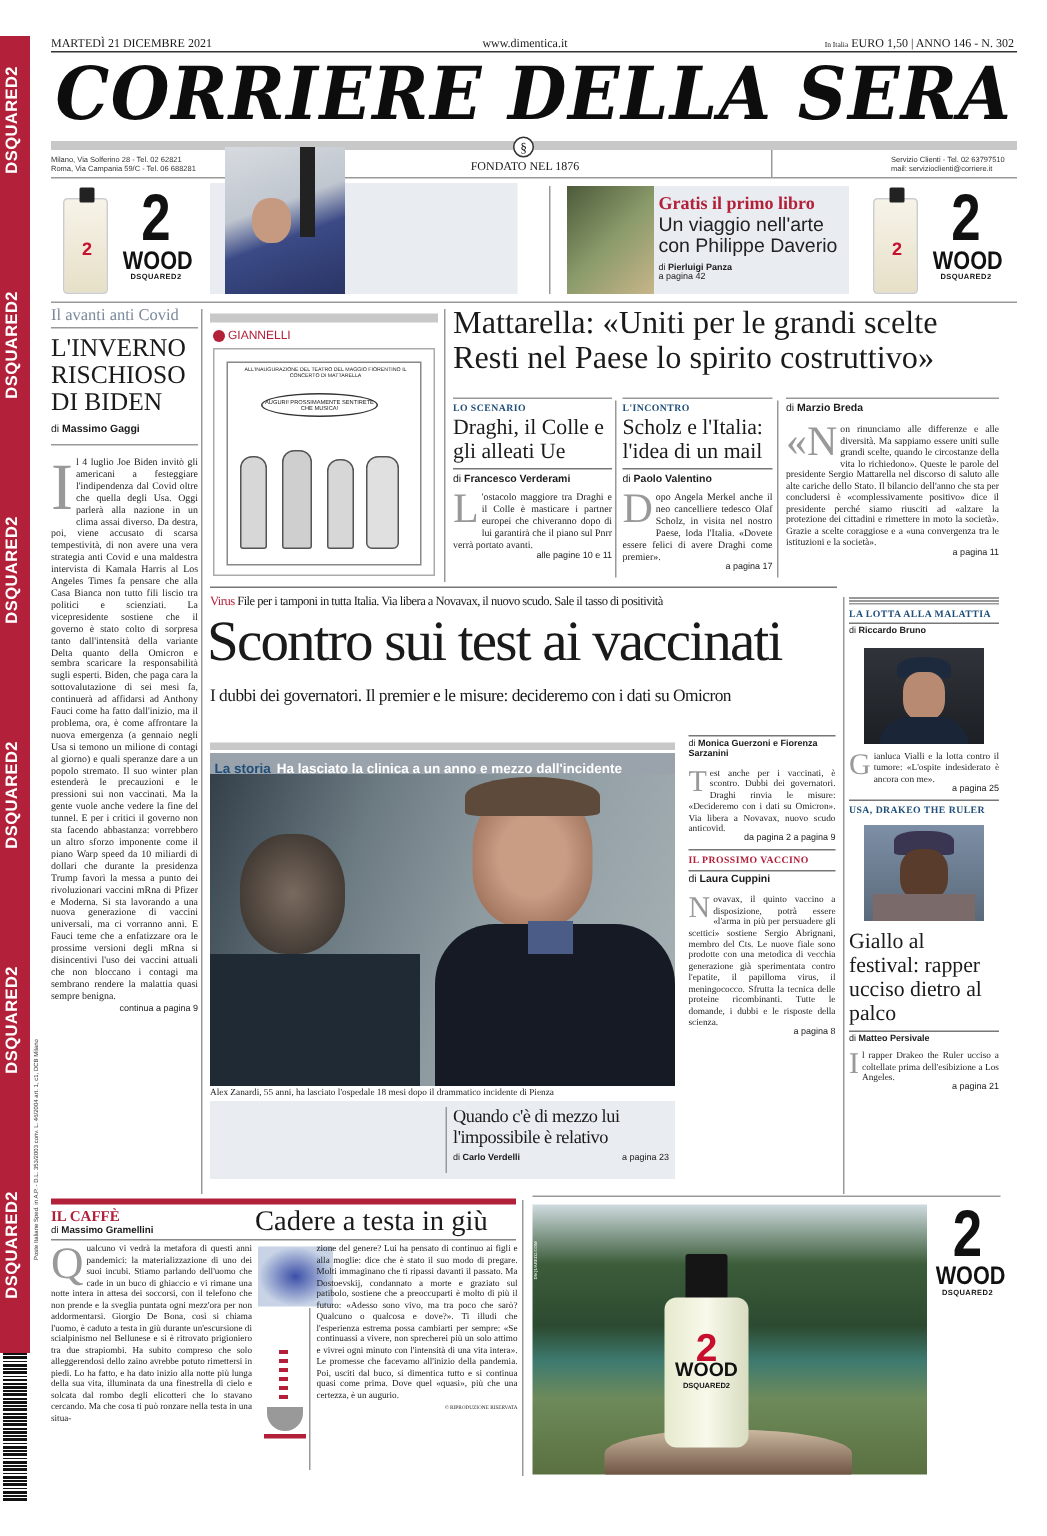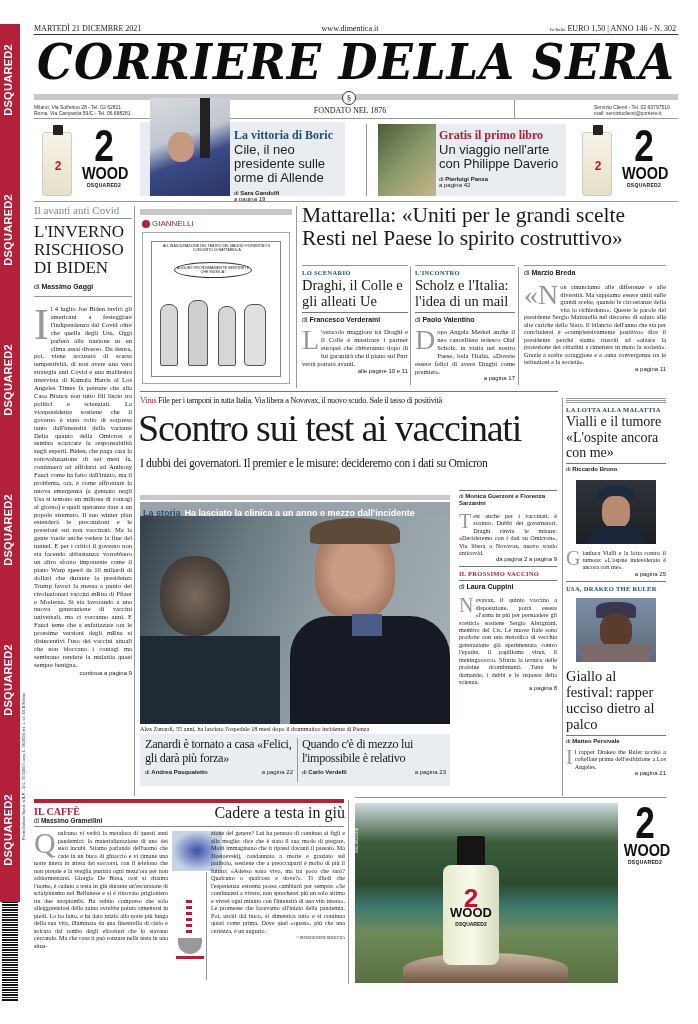--- a/index.html
+++ b/index.html
@@ -106,26 +106,20 @@
     <span class="wood">WOOD</span>
     <span class="dsq">DSQUARED2</span>
   </div>
 </div>
 
 <div class="abs promo" style="left:140px;top:122px;width:205px;height:74px">
   <div class="abs photo" style="left:10px;top:-24px;width:80px;height:98px;background:linear-gradient(160deg,#d7dbe0 0%,#c0c6cf 40%,#3b4a86 60%,#2a3565 100%)">
     <div class="abs" style="left:18px;top:34px;width:26px;height:30px;border-radius:45%;background:#c59a80"></div>
     <div class="abs" style="left:50px;top:0;width:10px;height:60px;background:#222"></div>
   </div>
-  <div class="abs" style="left:94px;top:6px;width:110px">
-    <div class="kick serif">La vittoria di Boric</div>
-    <div class="title">Cile, il neo presidente sulle orme di Allende</div>
-    <div class="byline" style="margin-top:5px;font-size:6px"><span>di</span> <b>Sara Gandolfi</b></div>
-    <div class="pref">a pagina 19</div>
-  </div>
 </div>
 <div class="abs vrule" style="left:366px;top:124px;height:72px"></div>
 
 <div class="abs" style="left:378px;top:124px;width:58px;height:72px;background:linear-gradient(135deg,#4d5a3a,#8a9a6a 50%,#c7b58a)"></div>
 <div class="abs promo" style="left:436px;top:124px;width:130px;height:72px">
   <div class="abs" style="left:3px;top:4px;width:125px">
     <div class="kick red serif">Gratis il primo libro</div>
     <div class="title">Un viaggio nell'arte con Philippe Daverio</div>
     <div class="byline" style="margin-top:5px;font-size:6px"><span>di</span> <b>Pierluigi Panza</b></div>
     <div class="pref">a pagina 42</div>
@@ -218,27 +212,20 @@
 <div class="abs photo" style="left:140px;top:516px;width:310px;height:208px;background:linear-gradient(110deg,#33404a 0%,#6c7a82 30%,#8d9aa0 55%,#a8b3b6 100%)">
   <div class="abs" style="left:20px;top:40px;width:70px;height:80px;border-radius:45%;background:radial-gradient(#7a6a5e,#2f2a26)"></div>
   <div class="abs" style="left:0;top:120px;width:140px;height:90px;background:#1f2a35"></div>
   <div class="abs" style="left:175px;top:8px;width:80px;height:94px;border-radius:45% 45% 40% 40%;background:radial-gradient(#c99d84 40%,#8a5d48)"></div>
   <div class="abs" style="left:170px;top:2px;width:90px;height:26px;border-radius:50% 50% 10% 10%;background:#5e4a3a"></div>
   <div class="abs" style="left:150px;top:100px;width:160px;height:110px;border-radius:40px 40px 0 0;background:#151a24"></div>
   <div class="abs" style="left:212px;top:98px;width:30px;height:22px;background:#4b5c87"></div>
 </div>
 <div class="abs" style="left:140px;top:725px;width:310px;font-size:6.2px;white-space:nowrap;overflow:hidden">Alex Zanardi, 55 anni, ha lasciato l'ospedale 18 mesi dopo il drammatico incidente di Pienza</div>
 <div class="abs" style="left:140px;top:734px;width:310px;height:52px;background:#e9ecf0">
-  <div class="abs" style="left:5px;top:4px;width:148px">
-    <div class="hed" style="font-size:12.2px;line-height:13.5px;letter-spacing:-0.3px">Zanardi è tornato a casa «Felici, gli darà più forza»</div>
-    <div style="display:flex;justify-content:space-between;margin-top:4px">
-      <span class="byline" style="font-size:6px"><span>di</span> <b>Andrea Pasqualetto</b></span>
-      <span class="pref">a pagina 22</span>
-    </div>
-  </div>
   <div class="abs vrule" style="left:157px;top:4px;height:44px"></div>
   <div class="abs" style="left:162px;top:4px;width:144px">
     <div class="hed" style="font-size:12.2px;line-height:13.5px;letter-spacing:-0.3px">Quando c'è di mezzo lui l'impossibile è relativo</div>
     <div style="display:flex;justify-content:space-between;margin-top:4px">
       <span class="byline" style="font-size:6px"><span>di</span> <b>Carlo Verdelli</b></span>
       <span class="pref">a pagina 23</span>
     </div>
   </div>
 </div>
 
@@ -252,21 +239,20 @@
   <div class="rule" style="margin-top:3px"></div>
   <div class="byline" style="margin-top:2px"><span>di</span> <b>Laura Cuppini</b></div>
   <div class="body" style="margin-top:6px;font-size:6.2px;line-height:7.4px"><span class="dropcap" style="font-size:20px;line-height:18px">N</span><span>ovavax, il quinto vaccino a disposizione, potrà essere «l'arma in più per persuadere gli scettici» sostiene Sergio Abrignani, membro del Cts. Le nuove fiale sono prodotte con una metodica di vecchia generazione già sperimentata contro l'epatite, il papilloma virus, il meningococco. Sfrutta la tecnica delle proteine ricombinanti. Tutte le domande, i dubbi e le risposte della scienza.</span></div>
   <div class="pref" style="text-align:right">a pagina 8</div>
 </div>
 <div class="abs vrule" style="left:562px;top:398px;height:398px"></div>
 
 <div class="abs" style="left:566px;top:398px;width:100px">
   <div style="height:5px;background:repeating-linear-gradient(to bottom,#999 0 1px,#fff 1px 2px)"></div>
   <div class="kicker" style="margin-top:3px">LA LOTTA ALLA MALATTIA</div>
-  <div class="hed" style="font-size:14px;line-height:15.5px;margin-top:1px">Vialli e il tumore «L'ospite ancora con me»</div>
   <div class="rule" style="margin-top:2px"></div>
   <div class="byline" style="margin-top:2px;font-size:6px"><span>di</span> <b>Riccardo Bruno</b></div>
   <div class="photo" style="margin:8px 0 0 10px;width:80px;height:64px;background:linear-gradient(#30343a,#1c1f24);position:relative">
     <div class="abs" style="left:22px;top:6px;width:36px;height:14px;border-radius:50% 50% 10% 10%;background:#1d2a3d"></div>
     <div class="abs" style="left:26px;top:16px;width:28px;height:32px;border-radius:40%;background:#b88a72"></div>
     <div class="abs" style="left:10px;top:46px;width:60px;height:20px;border-radius:20px 20px 0 0;background:#1a2538"></div>
   </div>
   <div class="body" style="margin-top:5px;font-size:6.2px;line-height:7.4px"><span class="dropcap" style="font-size:20px;line-height:18px">G</span><span>ianluca Vialli e la lotta contro il tumore: «L'ospite indesiderato è ancora con me».</span></div>
   <div class="pref" style="text-align:right">a pagina 25</div>
   <div class="rule" style="margin-top:4px"></div>
@@ -281,21 +267,21 @@
   <div class="byline" style="margin-top:2px;font-size:6px"><span>di</span> <b>Matteo Persivale</b></div>
   <div class="body" style="margin-top:4px;font-size:6.2px;line-height:7.4px"><span class="dropcap" style="font-size:20px;line-height:18px">I</span><span>l rapper Drakeo the Ruler ucciso a coltellate prima dell'esibizione a Los Angeles.</span></div>
   <div class="pref" style="text-align:right">a pagina 21</div>
 </div>
 
 <div class="abs" style="left:34px;top:799px;width:310px;height:4px;background:#b3203a"></div>
 <div class="abs" style="left:34px;top:806px;width:120px">
   <div class="serif" style="font-size:10px;font-weight:bold;color:#b3203a">IL CAFFÈ</div>
   <div class="byline" style="font-size:6.5px"><span>di</span> <b>Massimo Gramellini</b></div>
 </div>
-<div class="abs hed" style="left:170px;top:804px;width:175px;font-size:16px;text-align:right">Cadere a testa in giù</div>
+<div class="abs hed" style="left:170px;top:804px;width:175px;font-size:19px;text-align:left">Cadere a testa in giù</div>
 <div class="abs" style="left:34px;top:826px;width:310px;height:1px;background:#888"></div>
 <div class="abs body" style="left:34px;top:830px;width:134px;font-size:6.1px;line-height:7.5px">
   <span class="dropcap" style="font-size:30px;line-height:26px">Q</span><span>ualcuno vi vedrà la metafora di questi anni pandemici: la materializzazione di uno dei suoi incubi. Stiamo parlando dell'uomo che cade in un buco di ghiaccio e vi rimane una notte intera in attesa dei soccorsi, con il telefono che non prende e la sveglia puntata ogni mezz'ora per non addormentarsi. Giorgio De Bona, così si chiama l'uomo, è caduto a testa in giù durante un'escursione di scialpinismo nel Bellunese e si è ritrovato prigioniero tra due strapiombi. Ha subito compreso che solo alleggerendosi dello zaino avrebbe potuto rimettersi in piedi. Lo ha fatto, e ha dato inizio alla notte più lunga della sua vita, illuminata da una finestrella di cielo e solcata dal rombo degli elicotteri che lo stavano cercando. Ma che cosa ti può ronzare nella testa in una situa-</span>
 </div>
 <div class="abs" style="left:172px;top:831px;width:50px;height:40px;background:radial-gradient(#3c4fa8,#c8d4e6 70%)"></div>
 <div class="abs vrule" style="left:206px;top:872px;height:108px"></div>
 <div class="abs" style="left:176px;top:900px;width:28px;height:60px">
   <div class="abs" style="left:2px;top:38px;width:24px;height:16px;border-radius:0 0 12px 12px;background:#999"></div>
   <div class="abs" style="left:10px;top:0;width:6px;height:36px;background:repeating-linear-gradient(to bottom,#b3203a 0 3px,transparent 3px 6px)"></div>
   <div class="abs" style="left:0;top:56px;width:28px;height:3px;background:#b3203a"></div>

